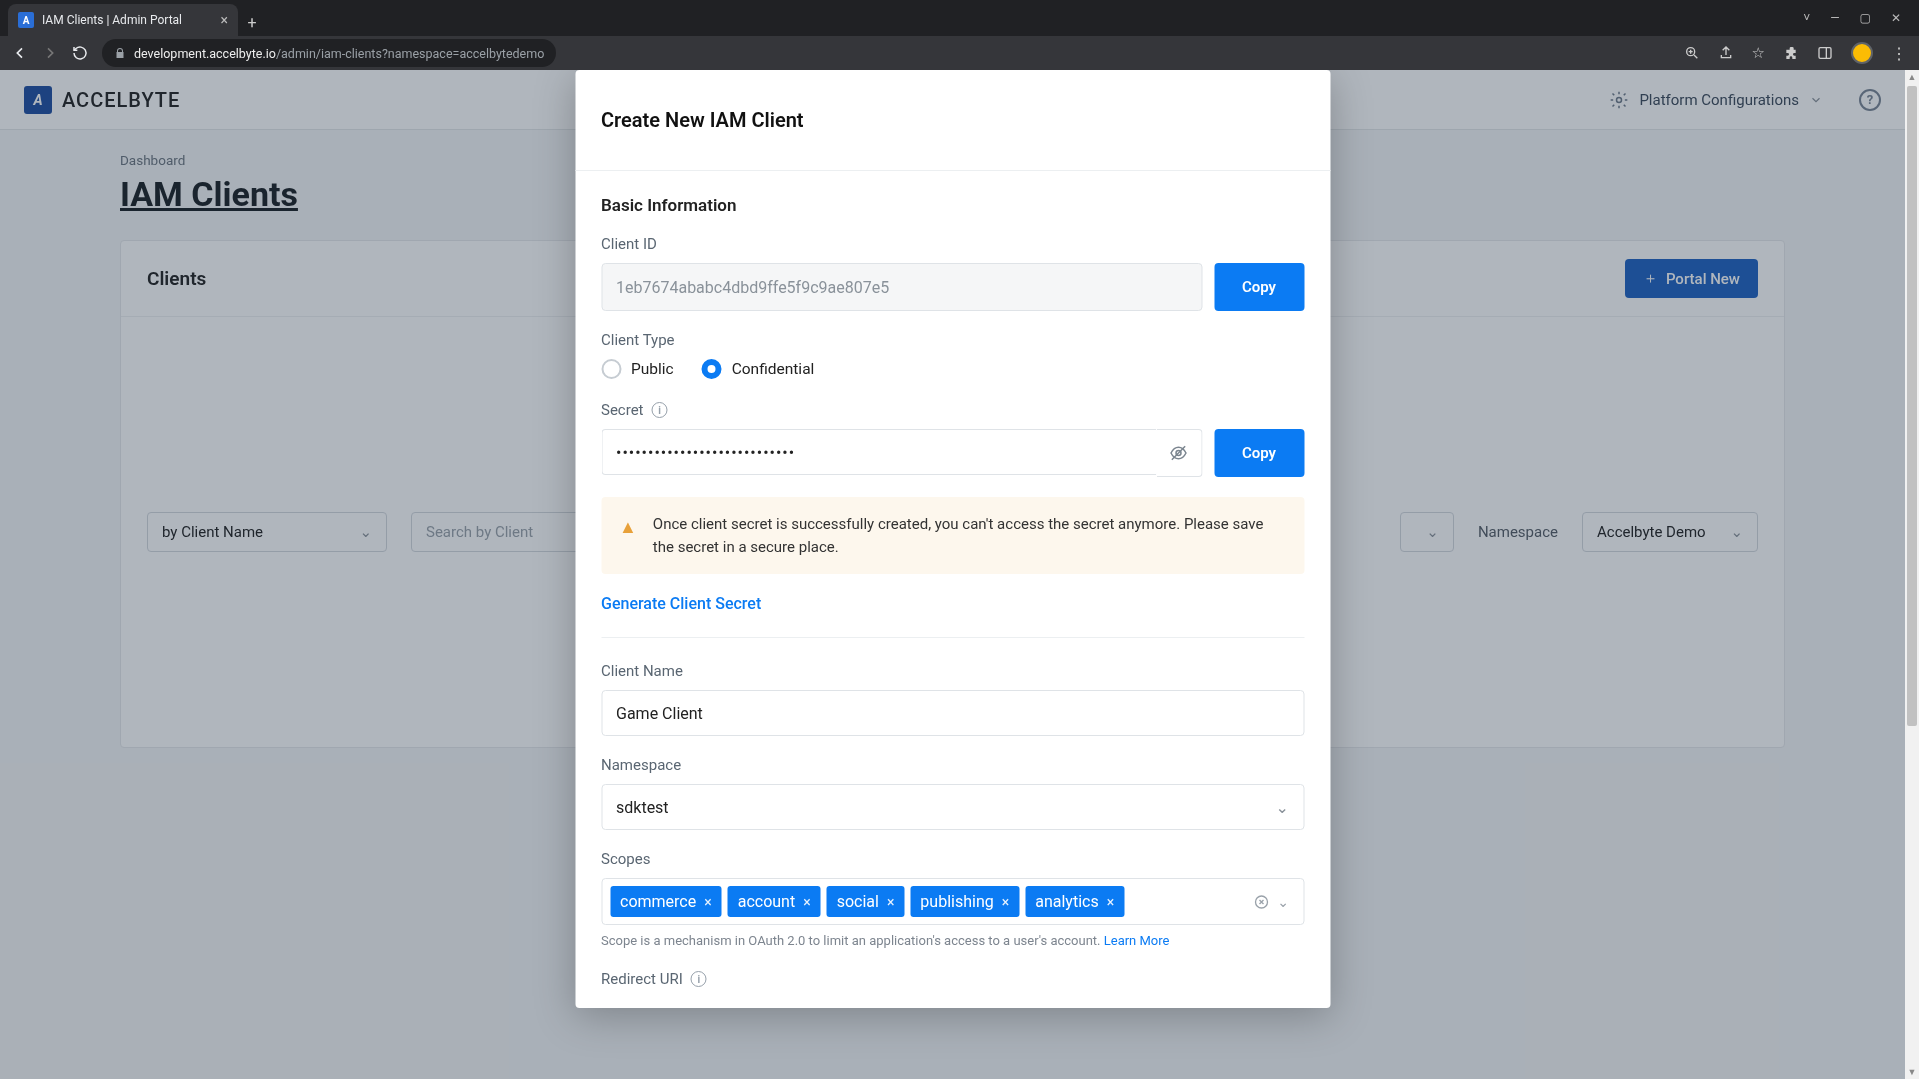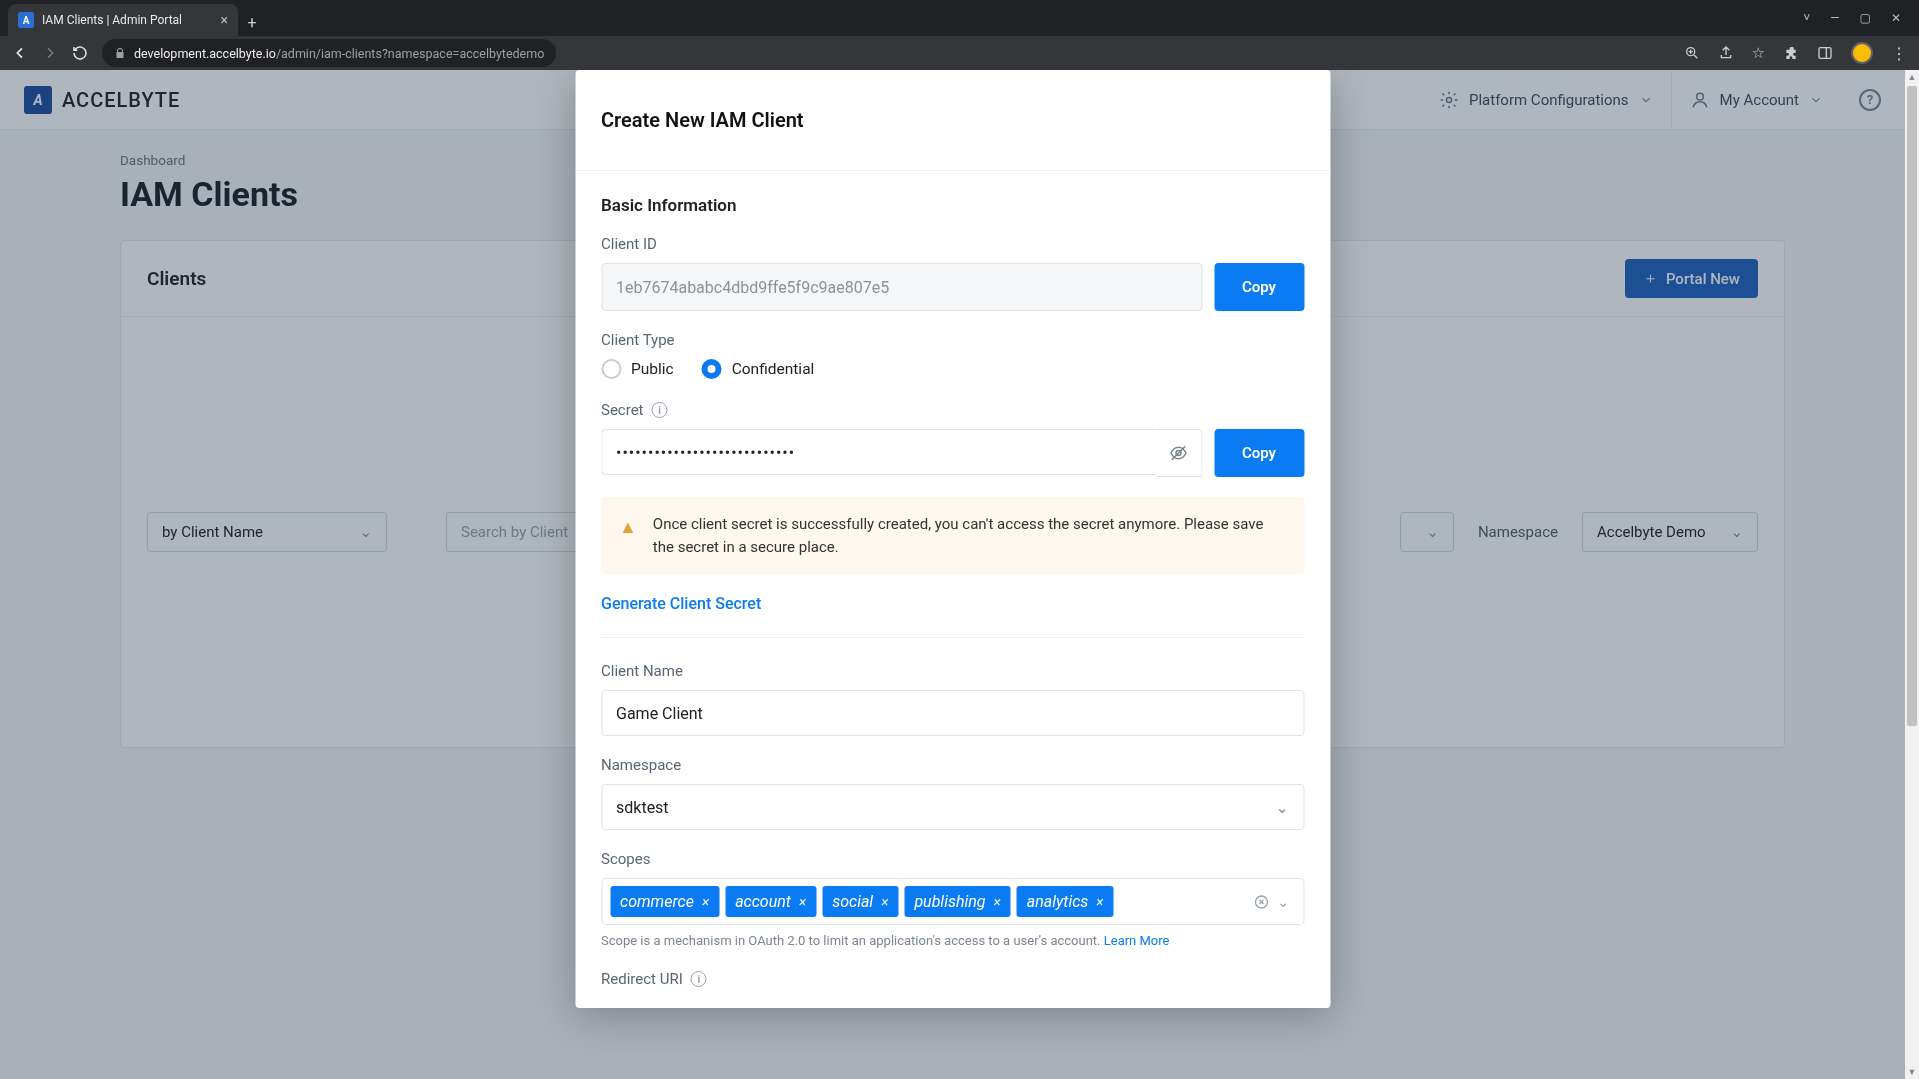--- a/index.html
+++ b/index.html
@@ -33,30 +33,30 @@
   .logo { display:flex; align-items:center; gap:10px; }
   .logo-mark { width:28px; height:28px; background:#1e4ea1; color:#fff; font-weight:bold; font-size:14px; display:flex; align-items:center; justify-content:center; border-radius:3px; font-style:italic; }
   .logo-text { font-size:20px; letter-spacing:1px; color:#222; font-weight:500; }
   .topbar .spacer { flex:1; }
   .top-action { display:flex; align-items:center; gap:10px; color:#3c4a5b; font-size:15px; padding:0 18px; height:60px; border-left:1px solid #eef0f2; cursor:pointer; }
   .top-action.first{border-left:none;}
   .help-circle { width:22px; height:22px; border:2px solid #7a8594; border-radius:50%; color:#7a8594; display:flex; align-items:center; justify-content:center; font-size:13px; font-weight:bold; margin-left:18px; }
 
   .page-head { padding:22px 120px 26px; }
   .breadcrumb { color:#6c7680; font-size:13.5px; margin-bottom:6px; }
-  .page-title { font-size:34px; font-weight:700; color:#1a1f24; }
+  .page-title { font-size:34px; font-weight:700; color:#1a1f24;text-decoration:underline; }
 
   .card { margin:0 120px 30px; background:#fff; border:1px solid #e6e8eb; border-radius:4px; }
   .card-head { display:flex; align-items:center; padding:18px 26px; border-bottom:1px solid #eef0f2; }
   .card-head h2 { font-size:19px; color:#222; font-weight:600; }
   .btn-primary { background:#1e62c2; color:#fff; border:none; border-radius:4px; padding:10px 18px; font-size:15px; font-weight:500; display:flex; align-items:center; gap:8px; cursor:pointer; }
   .card-body { padding:26px; display:flex; align-items:center; gap:24px; min-height:430px; align-content:flex-start; }
   .select-like { height:40px; border:1px solid #d5d9de; border-radius:4px; display:flex; align-items:center; padding:0 14px; background:#fff; color:#222; font-size:15px; gap:10px; cursor:pointer; }
   .select-like .chev { margin-left:auto; color:#8a9199; }
-  .search-box { height:40px; border:1px solid #d5d9de; border-radius:4px; padding:7px 14px; font-size:15px; color:#222; width:240px; background:#fff;margin-left:35px; }
+  .search-box { height:40px; border:1px solid #d5d9de; border-radius:4px; padding:7px 14px; font-size:15px; color:#222; width:240px; background:#fff; }
   .search-box::placeholder{color:#9aa2aa;}
   .label-inline { color:#555d66; font-size:15px; }
 
   
   .overlay { position:absolute; inset:0; background:rgba(30,45,65,0.35); }
   .modal { position:absolute; top:0; left:50%; transform:translateX(-50%); width:755px; background:#fff; border-radius:4px; box-shadow:0 8px 40px rgba(0,0,0,0.25); display:flex; flex-direction:column; max-height:100%; }
   .modal-head { padding:38px 26px; border-bottom:1px solid #eceff1; }
   .modal-title { font-size:20px; font-weight:600; color:#111; }
   .modal-body { padding:24px 26px 10px; overflow:auto; }
   .section-title { font-size:17px; font-weight:600; color:#222; margin-bottom:20px; }
@@ -72,21 +72,21 @@
   .radio { display:flex; align-items:center; gap:10px; font-size:15.5px; color:#222; cursor:pointer; }
   .radio .dot { width:20px; height:20px; border-radius:50%; border:2px solid #c6ccd2; background:#fff; display:flex; align-items:center; justify-content:center; }
   .radio.sel .dot { border:6px solid #0b7bf3; }
   .warn-box { background:#fdf7ed; border-radius:4px; padding:16px 18px; display:flex; gap:16px; color:#333; font-size:15px; line-height:1.5; margin-bottom:20px; }
   .warn-ico { color:#e8a13a; font-size:18px; }
   .link { color:#0b7bf3; font-size:16px; font-weight:500; cursor:pointer; }
   .divider { border:none; border-top:1px solid #eceff1; margin:24px 0; }
   .select-full { height:46px; border:1px solid #dfe3e7; border-radius:4px; padding:0 14px; display:flex; align-items:center; font-size:16px; color:#222; background:#fff; cursor:pointer; }
   .select-full .chev{ margin-left:auto; color:#8a929a; }
   .tag-input { border:1px solid #dfe3e7; border-radius:4px; padding:7px 8px; display:flex; flex-wrap:wrap; gap:6px; align-items:center; margin-bottom:8px; }
-  .tag { background:#0b7bf3; color:#fff; border-radius:3px; padding:6px 10px; font-size:16px; display:flex; align-items:center; gap:8px;font-style:italic; }
+  .tag { background:#0b7bf3; color:#fff; border-radius:3px; padding:6px 10px; font-size:16px; display:flex; align-items:center; gap:8px; }
   .tag .x { font-size:14px; opacity:0.9; cursor:pointer; }
   .tag-ctrls { margin-left:auto; display:flex; align-items:center; gap:8px; color:#9aa2aa; padding-right:6px; }
   .helper { font-size:13px; color:#7d858f; }
   .helper a { color:#0b7bf3; text-decoration:none; }
   .info-dot { width:16px;height:16px;border:1.5px solid #96a0aa;border-radius:50%;display:inline-flex;align-items:center;justify-content:center;font-size:10px;color:#96a0aa;font-weight:bold; }
   .filters-row { display:flex; align-items:center; gap:24px; width:100%; }
 </style>
 </head>
 <body>
 
@@ -153,30 +153,20 @@
     <div class="top-action first">
       <svg width="20" height="20" viewBox="0 0 24 24" fill="none" stroke="#6d7a89" stroke-width="1.8">
           <circle cx="12" cy="12" r="3"></circle>
           <path d="M12 2v3M12 19v3M4.2 4.2l2.1 2.1M17.7 17.7l2.1 2.1M2 12h3M19 12h3M4.2 19.8l2.1-2.1M17.7 6.3l2.1-2.1"></path>
         </svg>
       <span>Platform Configurations</span>
       <svg width="14" height="14" viewBox="0 0 24 24" fill="none" stroke="#8a9199" stroke-width="2">
           <path d="M6 9l6 6 6-6"></path>
         </svg>
     </div>
-    <div class="top-action">
-      <svg width="20" height="20" viewBox="0 0 24 24" fill="none" stroke="#6d7a89" stroke-width="1.8">
-          <circle cx="12" cy="8" r="4"></circle>
-          <path d="M4 21c0-4 4-7 8-7s8 3 8 7"></path>
-        </svg>
-      <span>My Account</span>
-      <svg width="14" height="14" viewBox="0 0 24 24" fill="none" stroke="#8a9199" stroke-width="2">
-          <path d="M6 9l6 6 6-6"></path>
-        </svg>
-    </div>
     <div class="help-circle">?</div>
   </div>
 
   <div class="page-head">
     <div class="breadcrumb">Dashboard</div>
     <div class="page-title">IAM Clients</div>
   </div>
 
   <div class="card">
     <div class="card-head">

